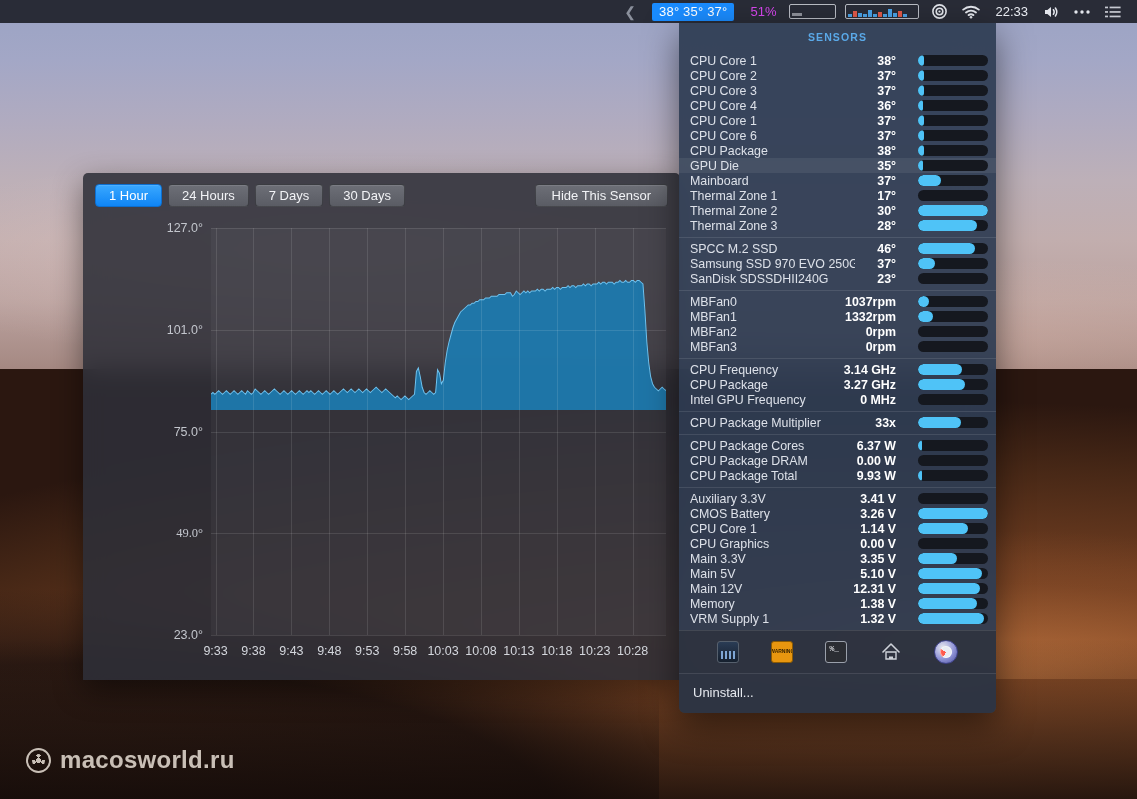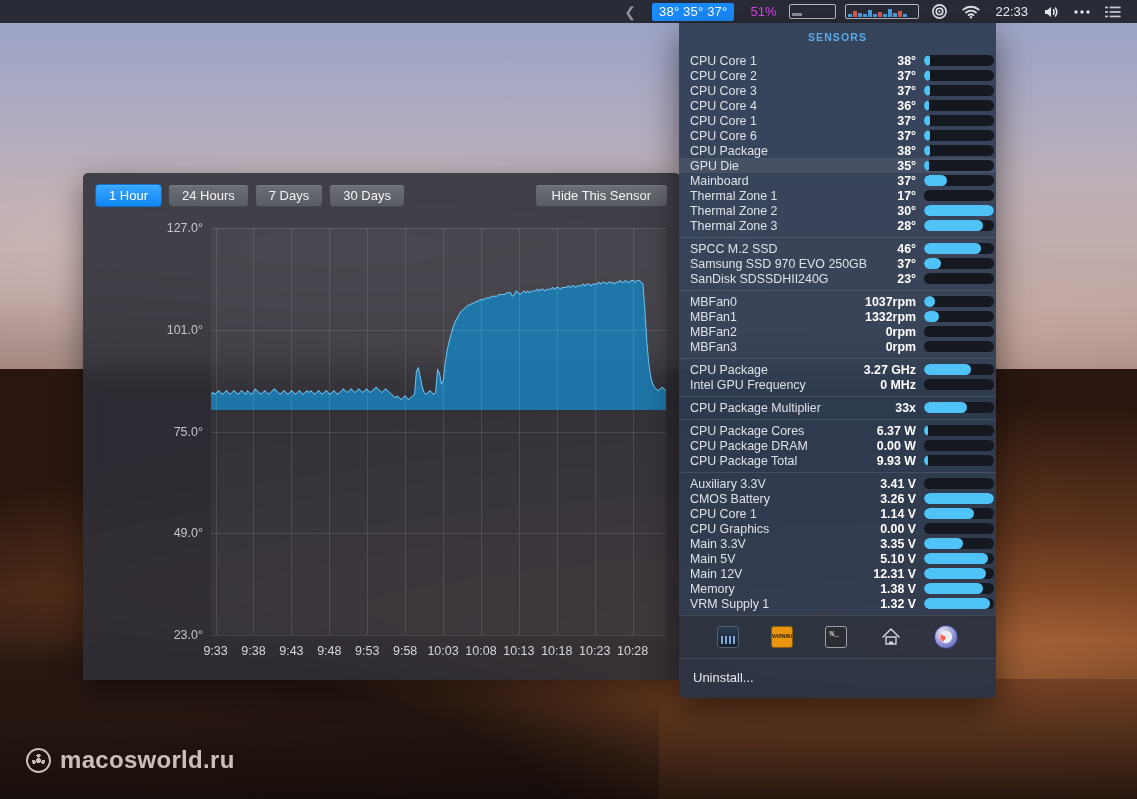--- a/index.html
+++ b/index.html
@@ -140,22 +140,22 @@
     color:#e8ebf1; overflow:hidden;
     padding-bottom:0px;
   }
   #panel-title {
     text-align:center; color:#5aa9e8; font-size:10.5px; font-weight:bold;
     letter-spacing:1.1px; padding:8px 0 7px 0;
   }
   .sgroup { padding:3px 0 4px 0; }
   .sgroup + .sgroup { border-top:1px solid rgba(255,255,255,.10); }
   .srow {
-    display:flex; align-items:center; height:15px; padding:0 2px 0 11px;
-    font-size:12.4px; gap:8px;justify-content:center;
+    display:flex; align-items:center; height:15px; padding:0 8px 0 11px;
+    font-size:12.4px; gap:22px;justify-content:center;
   }
   .srow.sel { background:rgba(255,255,255,.065); }
   .sname { flex:1; color:#dde1e9; white-space:nowrap; overflow:hidden; }
   .sval { color:#ffffff; font-weight:bold; font-size:12.4px; text-align:right; white-space:nowrap; }
   .sbar {
     width:70px; height:11px; background:#15181f; border-radius:5.5px;
     overflow:hidden; flex:none;
   }
   .sbar i { display:block; height:100%; background:#4fc3f7; border-radius:5.5px; }
 
@@ -294,21 +294,21 @@
         <path id="fillpath" fill="#1d79ad" fill-opacity="0.95" d="M 0.00 365.38 L 4.22 361.54 L 8.44 365.38 L 12.66 361.54 L 16.88 357.69 L 21.10 361.54 L 25.32 365.38 L 29.54 361.54 L 33.76 357.69 L 37.97 361.54 L 42.19 365.38 L 46.41 361.54 L 50.63 357.69 L 54.85 361.54 L 59.07 365.38 L 63.29 361.54 L 67.51 357.69 L 71.73 361.54 L 75.95 365.38 L 80.17 357.69 L 84.39 361.54 L 88.61 365.38 L 92.83 361.54 L 97.05 353.85 L 101.27 357.69 L 105.49 361.54 L 109.70 365.38 L 113.92 361.54 L 118.14 357.69 L 122.36 361.54 L 126.58 365.38 L 130.80 361.54 L 135.02 357.69 L 139.24 353.85 L 143.46 357.69 L 147.68 361.54 L 151.90 365.38 L 156.12 361.54 L 160.34 357.69 L 164.56 361.54 L 168.78 365.38 L 173.00 361.54 L 177.22 357.69 L 181.43 361.54 L 185.65 365.38 L 189.87 361.54 L 194.09 357.69 L 198.31 361.54 L 202.53 365.38 L 206.75 361.54 L 210.97 357.69 L 215.19 361.54 L 219.41 357.69 L 223.63 361.54 L 227.85 365.38 L 232.07 361.54 L 236.29 357.69 L 240.51 361.54 L 244.73 365.38 L 248.95 361.54 L 253.16 357.69 L 257.38 361.54 L 261.60 365.38 L 265.82 361.54 L 270.04 357.69 L 274.26 361.54 L 278.48 365.38 L 282.70 361.54 L 286.92 357.69 L 291.14 353.85 L 295.36 357.69 L 299.58 361.54 L 303.80 357.69 L 308.02 353.85 L 312.24 357.69 L 316.46 361.54 L 320.68 357.69 L 324.89 353.85 L 329.11 357.69 L 333.33 361.54 L 337.55 357.69 L 341.77 353.85 L 345.99 357.69 L 350.21 361.54 L 354.43 357.69 L 358.65 353.85 L 362.87 350.00 L 367.09 353.85 L 371.31 357.69 L 375.53 361.54 L 379.75 357.69 L 383.97 353.85 L 388.19 357.69 L 392.41 361.54 L 396.62 365.38 L 400.84 369.23 L 405.06 373.08 L 409.28 369.23 L 413.50 373.08 L 417.72 376.92 L 421.94 373.08 L 426.16 369.23 L 430.38 373.08 L 434.60 376.92 L 438.82 373.08 L 443.04 369.23 L 447.26 365.38 L 451.48 315.38 L 455.70 307.69 L 459.92 326.92 L 464.14 350.00 L 468.35 361.54 L 472.57 365.38 L 476.79 361.54 L 481.01 357.69 L 485.23 361.54 L 489.45 365.38 L 493.67 361.54 L 497.89 311.54 L 502.11 319.23 L 506.33 342.31 L 510.55 334.62 L 514.77 296.15 L 518.99 269.23 L 523.21 250.00 L 527.43 234.62 L 531.65 219.23 L 535.86 207.69 L 540.08 200.00 L 544.30 192.31 L 548.52 184.62 L 552.74 180.77 L 556.96 176.92 L 561.18 173.08 L 565.40 169.23 L 569.62 169.23 L 573.84 165.38 L 578.06 165.38 L 582.28 161.54 L 586.50 161.54 L 590.72 157.69 L 594.94 157.69 L 599.16 157.69 L 603.38 153.85 L 607.59 153.85 L 611.81 153.85 L 616.03 150.00 L 620.25 150.00 L 624.47 150.00 L 628.69 150.00 L 632.91 146.15 L 637.13 146.15 L 641.35 146.15 L 645.57 146.15 L 649.79 142.31 L 654.01 142.31 L 658.23 142.31 L 662.45 150.00 L 666.67 146.15 L 670.89 138.46 L 675.11 142.31 L 679.32 146.15 L 683.54 142.31 L 687.76 138.46 L 691.98 142.31 L 696.20 138.46 L 700.42 142.31 L 704.64 138.46 L 708.86 138.46 L 713.08 138.46 L 717.30 134.62 L 721.52 138.46 L 725.74 134.62 L 729.96 134.62 L 734.18 138.46 L 738.40 134.62 L 742.62 134.62 L 746.84 134.62 L 751.05 130.77 L 755.27 134.62 L 759.49 130.77 L 763.71 130.77 L 767.93 134.62 L 772.15 130.77 L 776.37 130.77 L 780.59 130.77 L 784.81 126.92 L 789.03 130.77 L 793.25 126.92 L 797.47 126.92 L 801.69 130.77 L 805.91 126.92 L 810.13 126.92 L 814.35 126.92 L 818.57 123.08 L 822.78 126.92 L 827.00 123.08 L 831.22 123.08 L 835.44 126.92 L 839.66 123.08 L 843.88 123.08 L 848.10 123.08 L 852.32 119.23 L 856.54 123.08 L 860.76 119.23 L 864.98 119.23 L 869.20 123.08 L 873.42 119.23 L 877.64 119.23 L 881.86 119.23 L 886.08 123.08 L 890.30 119.23 L 894.51 119.23 L 898.73 115.38 L 902.95 119.23 L 907.17 119.23 L 911.39 115.38 L 915.61 119.23 L 919.83 119.23 L 924.05 115.38 L 928.27 115.38 L 932.49 119.23 L 936.71 115.38 L 940.93 115.38 L 945.15 119.23 L 949.37 123.08 L 953.59 180.77 L 957.81 250.00 L 962.03 296.15 L 966.24 326.92 L 970.46 342.31 L 974.68 350.00 L 978.90 353.85 L 983.12 357.69 L 987.34 353.85 L 991.56 350.00 L 995.78 353.85 L 1000.00 357.69 L 1000 400 L 0 400 Z"></path>
         <path id="linepath" fill="none" stroke="#6fc3f0" stroke-width="2.2" d="M 0.00 365.38 L 4.22 361.54 L 8.44 365.38 L 12.66 361.54 L 16.88 357.69 L 21.10 361.54 L 25.32 365.38 L 29.54 361.54 L 33.76 357.69 L 37.97 361.54 L 42.19 365.38 L 46.41 361.54 L 50.63 357.69 L 54.85 361.54 L 59.07 365.38 L 63.29 361.54 L 67.51 357.69 L 71.73 361.54 L 75.95 365.38 L 80.17 357.69 L 84.39 361.54 L 88.61 365.38 L 92.83 361.54 L 97.05 353.85 L 101.27 357.69 L 105.49 361.54 L 109.70 365.38 L 113.92 361.54 L 118.14 357.69 L 122.36 361.54 L 126.58 365.38 L 130.80 361.54 L 135.02 357.69 L 139.24 353.85 L 143.46 357.69 L 147.68 361.54 L 151.90 365.38 L 156.12 361.54 L 160.34 357.69 L 164.56 361.54 L 168.78 365.38 L 173.00 361.54 L 177.22 357.69 L 181.43 361.54 L 185.65 365.38 L 189.87 361.54 L 194.09 357.69 L 198.31 361.54 L 202.53 365.38 L 206.75 361.54 L 210.97 357.69 L 215.19 361.54 L 219.41 357.69 L 223.63 361.54 L 227.85 365.38 L 232.07 361.54 L 236.29 357.69 L 240.51 361.54 L 244.73 365.38 L 248.95 361.54 L 253.16 357.69 L 257.38 361.54 L 261.60 365.38 L 265.82 361.54 L 270.04 357.69 L 274.26 361.54 L 278.48 365.38 L 282.70 361.54 L 286.92 357.69 L 291.14 353.85 L 295.36 357.69 L 299.58 361.54 L 303.80 357.69 L 308.02 353.85 L 312.24 357.69 L 316.46 361.54 L 320.68 357.69 L 324.89 353.85 L 329.11 357.69 L 333.33 361.54 L 337.55 357.69 L 341.77 353.85 L 345.99 357.69 L 350.21 361.54 L 354.43 357.69 L 358.65 353.85 L 362.87 350.00 L 367.09 353.85 L 371.31 357.69 L 375.53 361.54 L 379.75 357.69 L 383.97 353.85 L 388.19 357.69 L 392.41 361.54 L 396.62 365.38 L 400.84 369.23 L 405.06 373.08 L 409.28 369.23 L 413.50 373.08 L 417.72 376.92 L 421.94 373.08 L 426.16 369.23 L 430.38 373.08 L 434.60 376.92 L 438.82 373.08 L 443.04 369.23 L 447.26 365.38 L 451.48 315.38 L 455.70 307.69 L 459.92 326.92 L 464.14 350.00 L 468.35 361.54 L 472.57 365.38 L 476.79 361.54 L 481.01 357.69 L 485.23 361.54 L 489.45 365.38 L 493.67 361.54 L 497.89 311.54 L 502.11 319.23 L 506.33 342.31 L 510.55 334.62 L 514.77 296.15 L 518.99 269.23 L 523.21 250.00 L 527.43 234.62 L 531.65 219.23 L 535.86 207.69 L 540.08 200.00 L 544.30 192.31 L 548.52 184.62 L 552.74 180.77 L 556.96 176.92 L 561.18 173.08 L 565.40 169.23 L 569.62 169.23 L 573.84 165.38 L 578.06 165.38 L 582.28 161.54 L 586.50 161.54 L 590.72 157.69 L 594.94 157.69 L 599.16 157.69 L 603.38 153.85 L 607.59 153.85 L 611.81 153.85 L 616.03 150.00 L 620.25 150.00 L 624.47 150.00 L 628.69 150.00 L 632.91 146.15 L 637.13 146.15 L 641.35 146.15 L 645.57 146.15 L 649.79 142.31 L 654.01 142.31 L 658.23 142.31 L 662.45 150.00 L 666.67 146.15 L 670.89 138.46 L 675.11 142.31 L 679.32 146.15 L 683.54 142.31 L 687.76 138.46 L 691.98 142.31 L 696.20 138.46 L 700.42 142.31 L 704.64 138.46 L 708.86 138.46 L 713.08 138.46 L 717.30 134.62 L 721.52 138.46 L 725.74 134.62 L 729.96 134.62 L 734.18 138.46 L 738.40 134.62 L 742.62 134.62 L 746.84 134.62 L 751.05 130.77 L 755.27 134.62 L 759.49 130.77 L 763.71 130.77 L 767.93 134.62 L 772.15 130.77 L 776.37 130.77 L 780.59 130.77 L 784.81 126.92 L 789.03 130.77 L 793.25 126.92 L 797.47 126.92 L 801.69 130.77 L 805.91 126.92 L 810.13 126.92 L 814.35 126.92 L 818.57 123.08 L 822.78 126.92 L 827.00 123.08 L 831.22 123.08 L 835.44 126.92 L 839.66 123.08 L 843.88 123.08 L 848.10 123.08 L 852.32 119.23 L 856.54 123.08 L 860.76 119.23 L 864.98 119.23 L 869.20 123.08 L 873.42 119.23 L 877.64 119.23 L 881.86 119.23 L 886.08 123.08 L 890.30 119.23 L 894.51 119.23 L 898.73 115.38 L 902.95 119.23 L 907.17 119.23 L 911.39 115.38 L 915.61 119.23 L 919.83 119.23 L 924.05 115.38 L 928.27 115.38 L 932.49 119.23 L 936.71 115.38 L 940.93 115.38 L 945.15 119.23 L 949.37 123.08 L 953.59 180.77 L 957.81 250.00 L 962.03 296.15 L 966.24 326.92 L 970.46 342.31 L 974.68 350.00 L 978.90 353.85 L 983.12 357.69 L 987.34 353.85 L 991.56 350.00 L 995.78 353.85 L 1000.00 357.69"></path>
       </svg>
     <div class="gridh" style="top: 0%;"></div>
         <div class="ylab" style="top: 0%;">127.0°</div>
         <div class="gridh" style="top: 25%;"></div>
         <div class="ylab" style="top: 25%;">101.0°</div>
         <div class="gridh" style="top: 50%;"></div>
         <div class="ylab" style="top: 50%;">75.0°</div>
         <div class="gridh" style="top: 75%;"></div>
-        <div class="ylab" style="top: 75%;">49.0°</div>
+        <div class="ylab" style="top: 75%; font-family: Liberation Serif, serif;">49.0°</div>
         <div class="gridh" style="top: 100%;"></div>
         <div class="ylab" style="top: 100%;">23.0°</div>
         <div class="gridv" style="left: 1%;"></div>
         <div class="xlab" style="left: 1%;">9:33</div>
         <div class="gridv" style="left: 9.33333%;"></div>
         <div class="xlab" style="left: 9.33333%;">9:38</div>
         <div class="gridv" style="left: 17.6667%;"></div>
         <div class="xlab" style="left: 17.6667%;">9:43</div>
         <div class="gridv" style="left: 26%;"></div>
         <div class="xlab" style="left: 26%;">9:48</div>
@@ -470,20 +470,27 @@
         <div class="srow">
           <span class="sname">MBFan3</span>
           <span class="sval">0rpm</span>
           <span class="sbar">
             <i style="width: 0%;"></i>
           </span>
         </div>
       </div>
       <div class="sgroup">
         <div class="srow">
+          <span class="sname">CPU Frequency</span>
+          <span class="sval">3.14 GHz</span>
+          <span class="sbar">
+            <i style="width: 63%;"></i>
+          </span>
+        </div>
+        <div class="srow">
           <span class="sname">CPU Package</span>
           <span class="sval">3.27 GHz</span>
           <span class="sbar">
             <i style="width: 67%;"></i>
           </span>
         </div>
         <div class="srow">
           <span class="sname">Intel GPU Frequency</span>
           <span class="sval">0 MHz</span>
           <span class="sbar">

